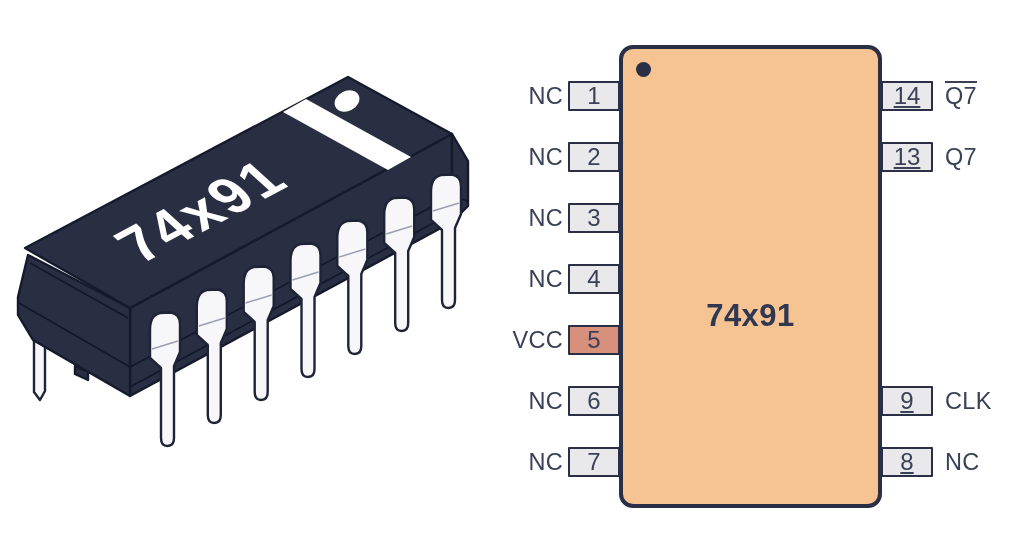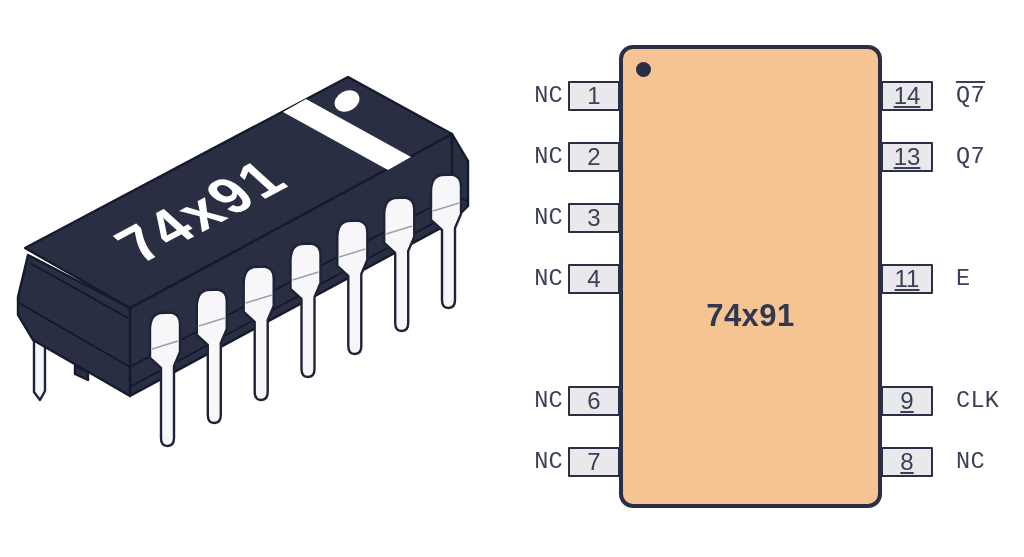--- a/index.html
+++ b/index.html
@@ -50,24 +50,24 @@
     position:absolute;top:0;width:52px;height:30px;box-sizing:border-box;
     border:2.6px solid var(--outline);background:var(--pin-box-fill);
     border-radius:1px;text-align:center;line-height:25px;
     font-size:24px;color:var(--label-text);
   }
   .pin-box.power{background:var(--power-pin-fill);}
   .pin-row.left  .pin-box{left:568px;}
   .pin-row.right .pin-box{left:881px;text-decoration:underline;}
   .pin-label{
     position:absolute;top:0;line-height:30px;font-size:23.5px;
-    color:var(--label-text);white-space:nowrap;letter-spacing:.3px;font-family:Liberation Mono, monospace;
+    color:var(--label-text);white-space:nowrap;letter-spacing:.3px;
   }
   .pin-row.left  .pin-label{right:461px;text-align:right;}
-  .pin-row.right .pin-label{left:945px;margin-left:11px;}
+  .pin-row.right .pin-label{left:945px;}
   .ov{
     display:inline-block;border-top:2.6px solid var(--label-text);
     padding-top:1px;line-height:1.05;
   }
 </style>
 </head>
 <body>
 
 <div class="stage">
 
@@ -143,41 +143,41 @@
       <div class="pin-box">2</div>
     </div>
     <div class="pin-row left" style="top:203px">
       <span class="pin-label">NC</span>
       <div class="pin-box">3</div>
     </div>
     <div class="pin-row left" style="top:264px">
       <span class="pin-label">NC</span>
       <div class="pin-box">4</div>
     </div>
+    <div class="pin-row left" style="top:325px">
+      <span class="pin-label">VCC</span>
+      <div class="pin-box power">5</div>
+    </div>
     <div class="pin-row left" style="top:386px">
       <span class="pin-label">NC</span>
       <div class="pin-box">6</div>
     </div>
     <div class="pin-row left" style="top:447px">
       <span class="pin-label">NC</span>
       <div class="pin-box">7</div>
     </div>
 
     <div class="pin-row right" style="top:81px">
       <div class="pin-box">14</div>
       <span class="pin-label"><span class="ov">Q7</span></span>
     </div>
     <div class="pin-row right" style="top:142px">
       <div class="pin-box">13</div>
       <span class="pin-label">Q7</span>
     </div>
-    <div class="pin-row right" style="top:264px">
-      <div class="pin-box">11</div>
-      <span class="pin-label">E</span>
-    </div>
     <div class="pin-row right" style="top:386px">
       <div class="pin-box">9</div>
       <span class="pin-label">CLK</span>
     </div>
     <div class="pin-row right" style="top:447px">
       <div class="pin-box">8</div>
       <span class="pin-label">NC</span>
     </div>
 
   </div>

